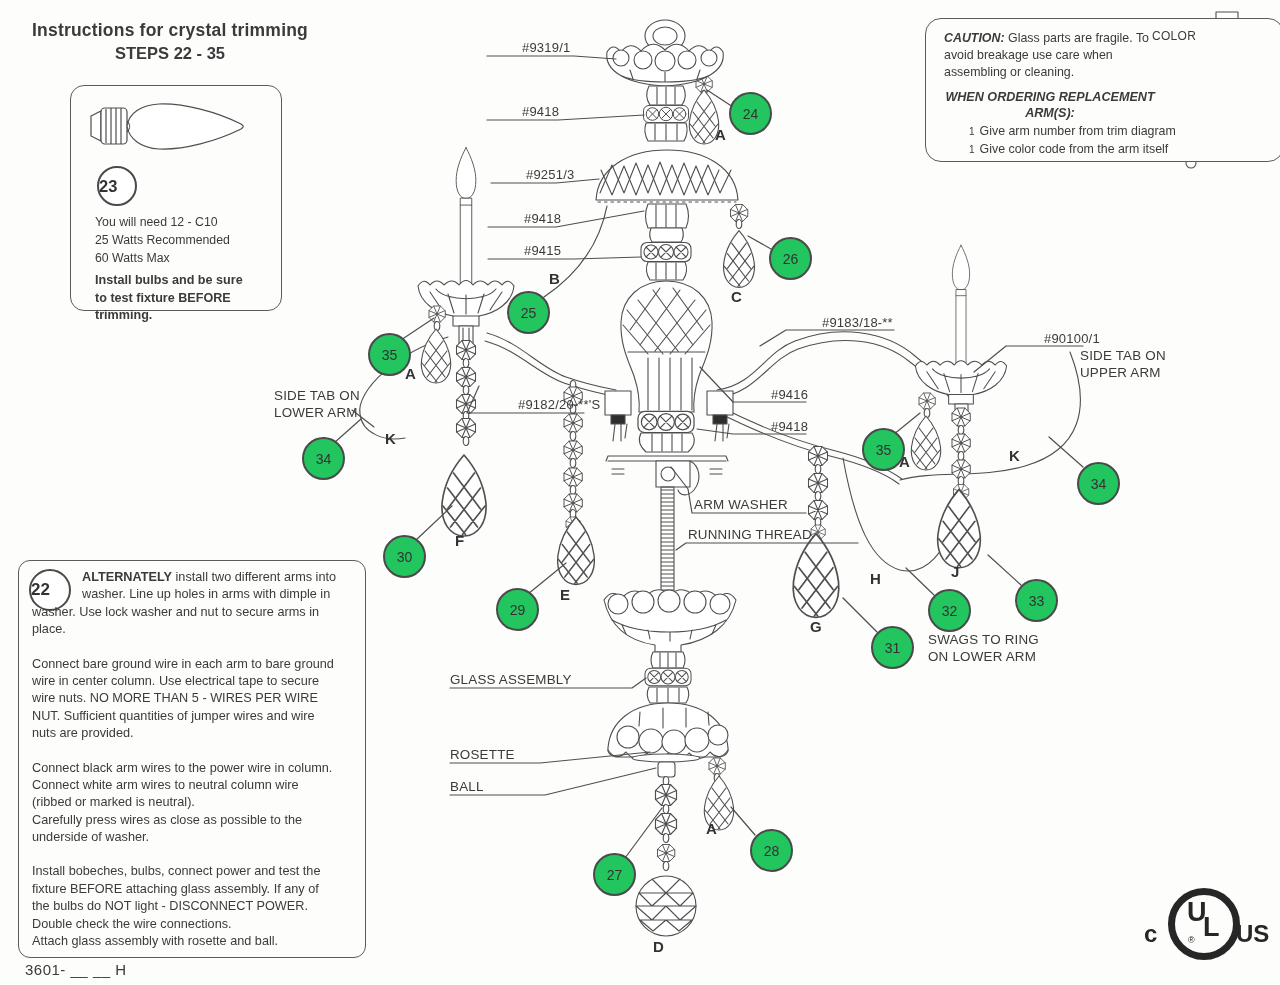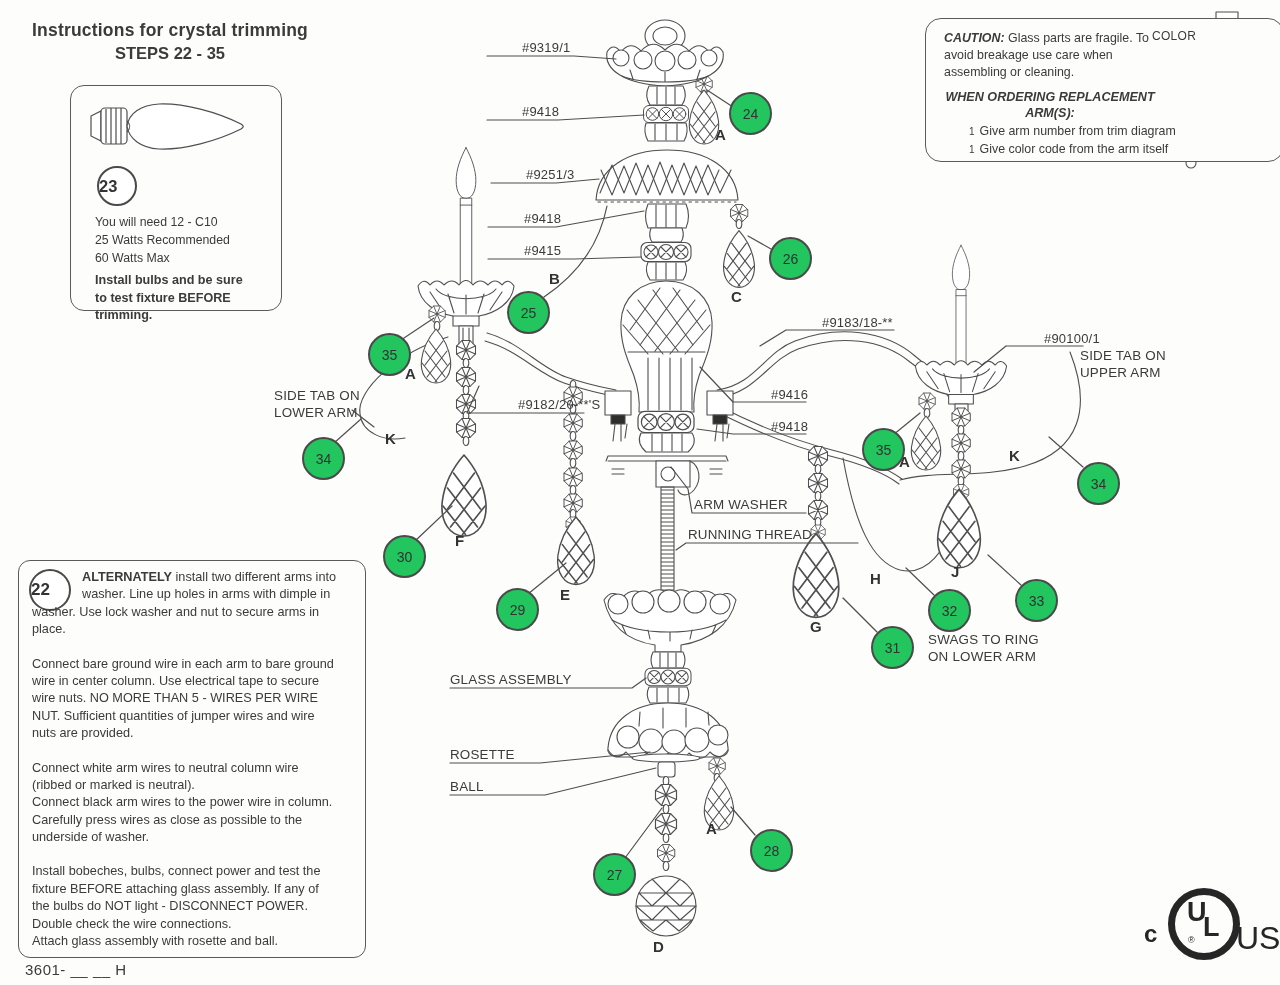--- a/index.html
+++ b/index.html
@@ -37,21 +37,21 @@
   .lbl{font-size:13.4px;color:#3b3b3b;white-space:pre-line;line-height:1.25;letter-spacing:.2px;z-index:4;}
   .letter{font-size:15px;font-weight:bold;color:#333;z-index:4;}
   .footer-code{left:25px;top:946px;font-size:15px;letter-spacing:.5px;margin-top:15px;}
   
   .ul-wrap{left:1142px;top:882px;width:140px;height:90px;}
   .ul-circle{position:absolute;left:26px;top:6px;width:58px;height:58px;border:7px solid #262626;border-radius:50%;background:#fdfdfc;}
   .ul-u{position:absolute;left:12px;top:2px;font-size:27px;font-weight:bold;color:#262626;}
   .ul-l{position:absolute;left:28px;top:17px;font-size:27px;font-weight:bold;color:#262626;}
   .ul-r{position:absolute;left:13px;top:40px;font-size:9px;color:#262626;}
   .ul-c{position:absolute;left:2px;top:38px;font-size:24px;font-weight:bold;color:#262626;}
-  .ul-us{position:absolute;left:94px;top:38px;font-size:32px;font-weight:normal;color:#262626;}
+  .ul-us{position:absolute;left:94px;top:38px;font-size:24px;font-weight:bold;color:#262626;}
 </style>
 </head>
 <body>
 
 <div class="page">
 
   <svg class="art" width="1280" height="985" viewBox="0 0 1280 985" stroke="#4f4f4f" fill="none" stroke-width="1.1" stroke-linecap="round" stroke-linejoin="round">
     <defs>
       <g id="oct">
         <polygon fill="#fff" points="10,4.2 4.2,10 -4.2,10 -10,4.2 -10,-4.2 -4.2,-10 4.2,-10 10,-4.2"></polygon>
@@ -343,22 +343,22 @@
   </div>
   <div class="abs color-lbl">COLOR</div>
 
   <div class="abs box step-box">
     <div class="circ" style="position:absolute;left:10px;top:8px">
       <span>22</span>
     </div>
     <div class="inner">
       <p class="gap"><span class="circ-float"></span><b>ALTERNATELY</b><span> install two different arms into washer. Line up holes in arms with dimple in washer. Use lock washer and nut to secure arms in place.</span></p>
       <p class="gap">Connect bare ground wire in each arm to bare ground wire in center column. Use electrical tape to secure wire nuts. NO MORE THAN 5 - WIRES PER WIRE NUT. Sufficient quantities of jumper wires and wire nuts are provided.</p>
+      <p>Connect black arm wires to the power wire in column.</p>
       <p>Connect white arm wires to neutral column wire (ribbed or marked is neutral).</p>
-      <p>Connect black arm wires to the power wire in column.</p>
       <p class="gap">Carefully press wires as close as possible to the underside of washer.</p>
       <p>Install bobeches, bulbs, connect power and test the fixture BEFORE attaching glass assembly. If any of the bulbs do NOT light - DISCONNECT POWER. Double check the wire connections.</p>
       <p>Attach glass assembly with rosette and ball.</p>
     </div>
   </div>
 
   <div class="abs pn" style="left:486px;top:40px">#9319/1</div>
   <div class="abs pn" style="left:486px;top:104px">#9418</div>
   <div class="abs pn" style="left:490px;top:167px">#9251/3</div>
   <div class="abs pn" style="left:488px;top:211px">#9418</div>

